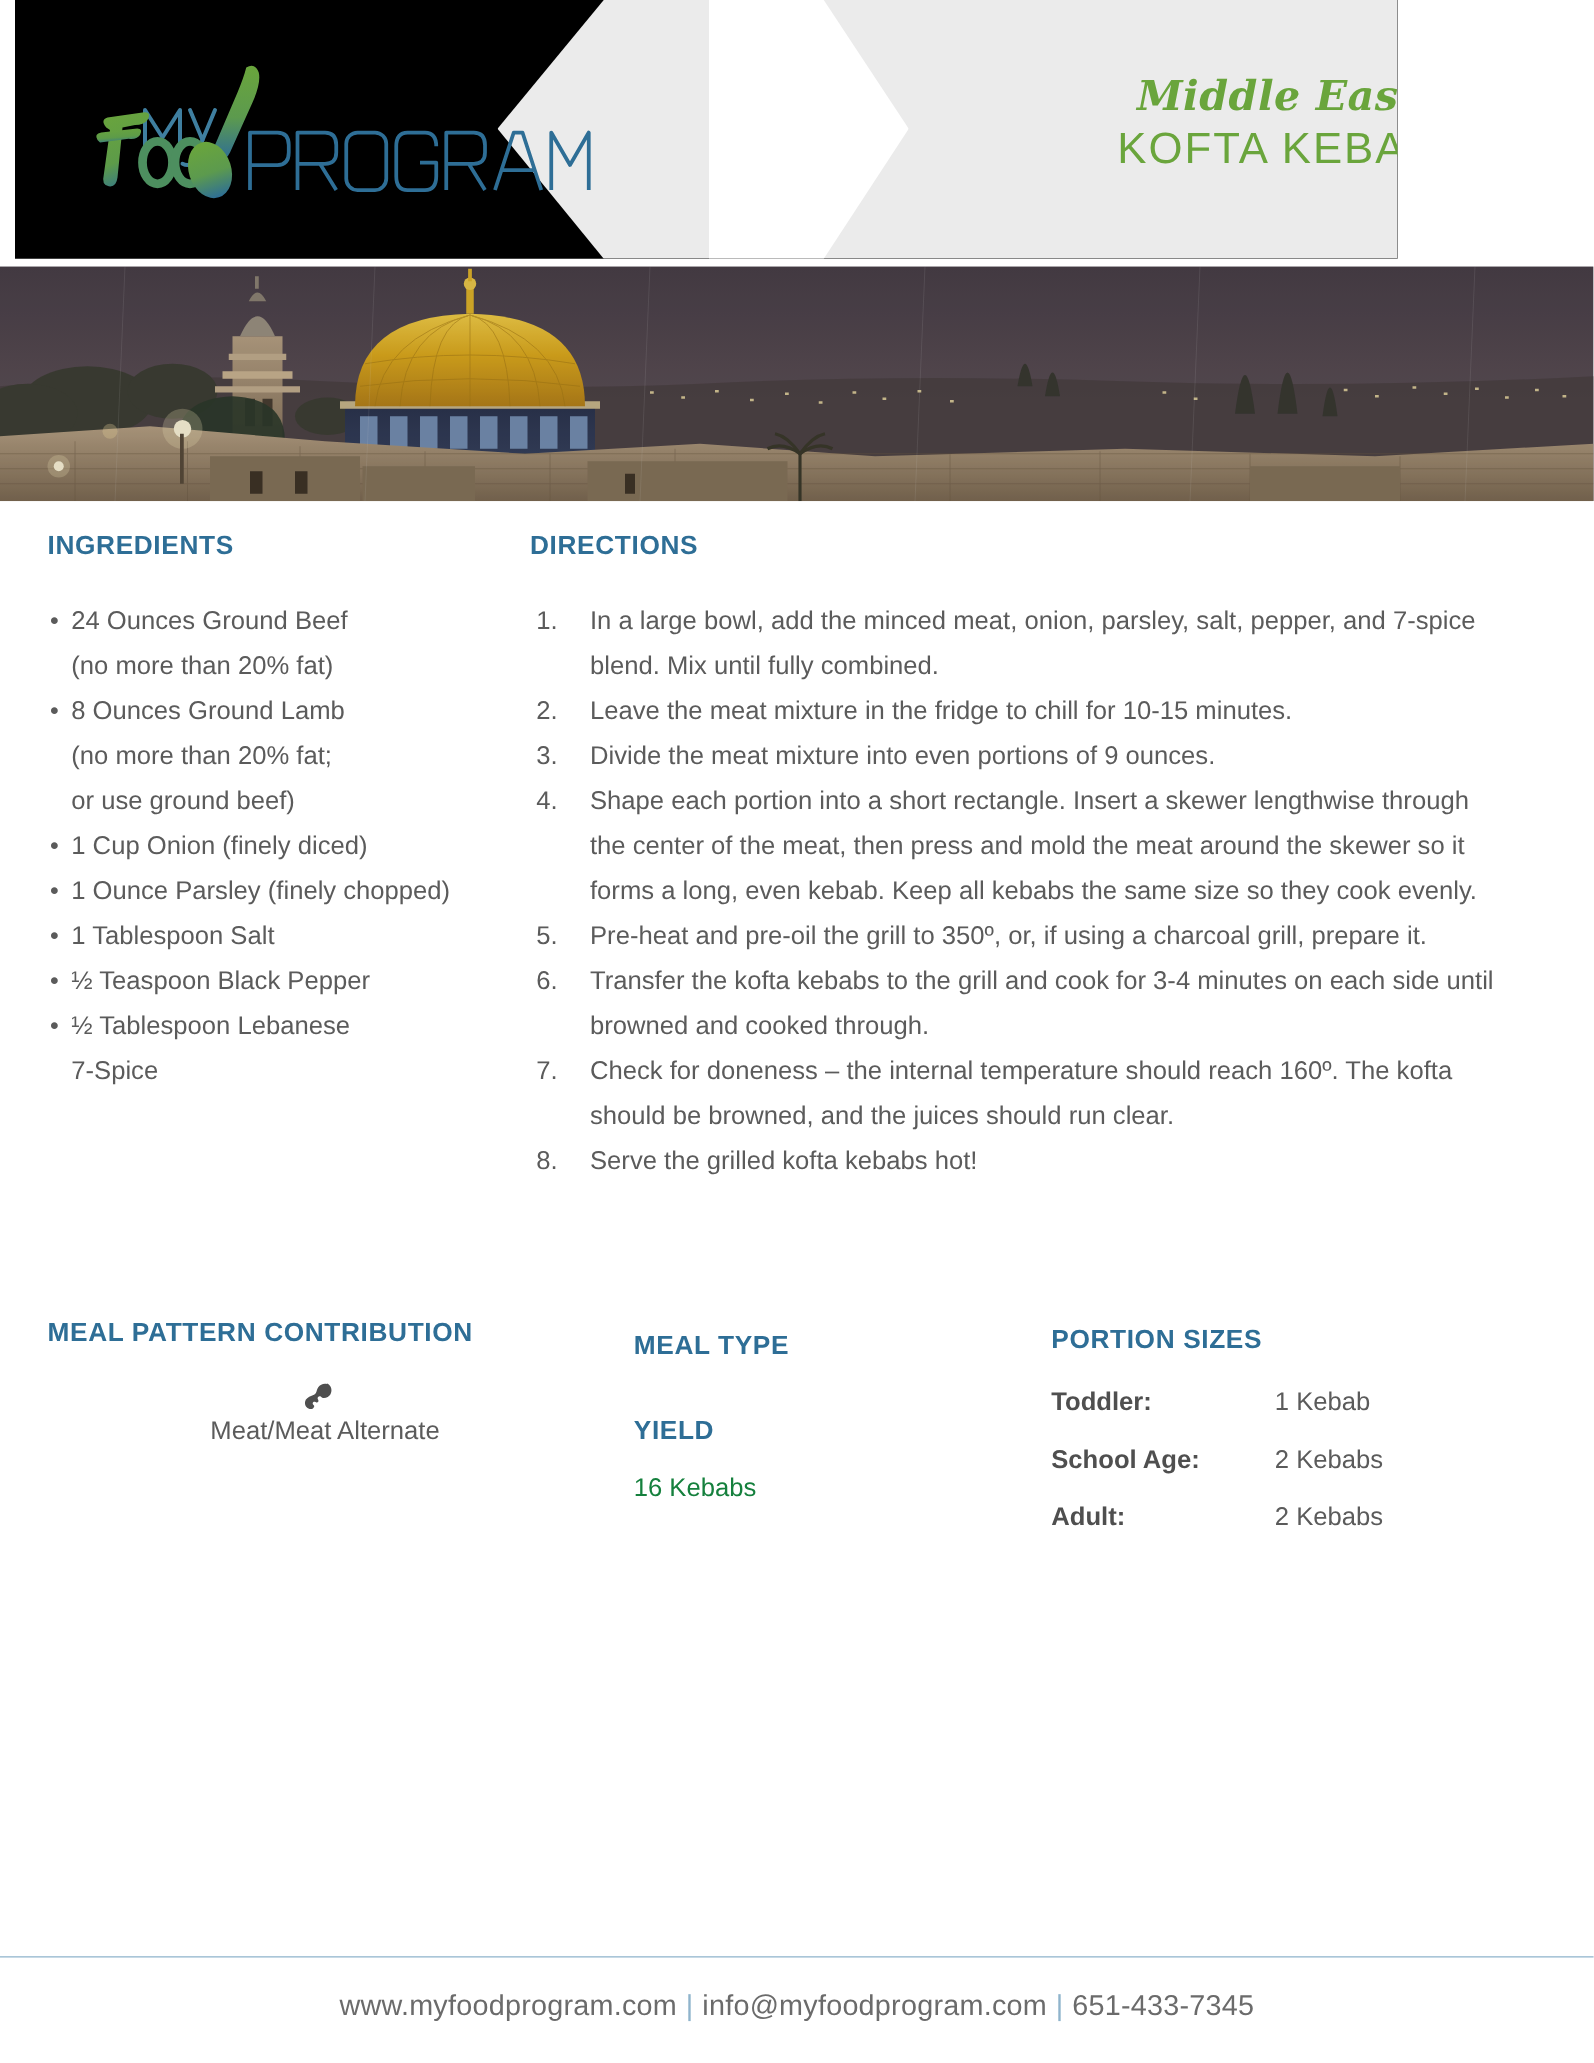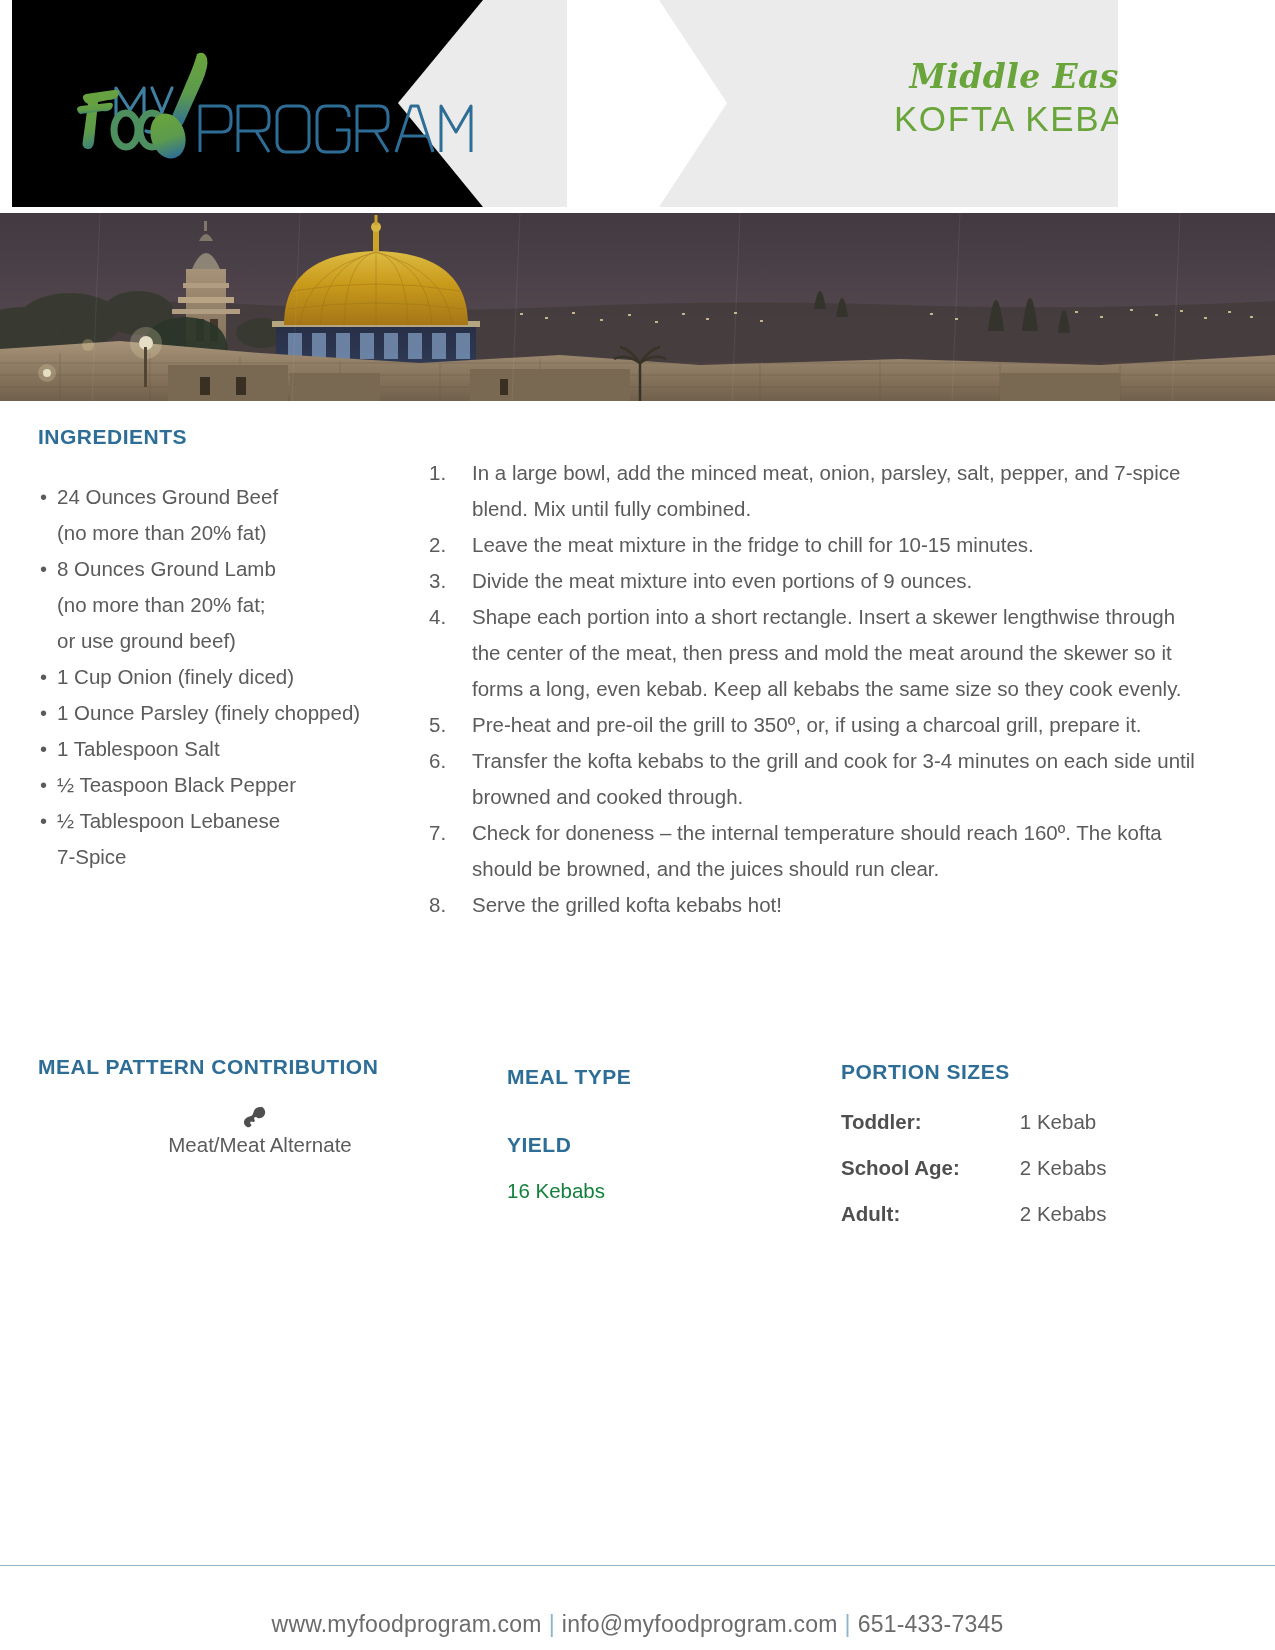--- a/index.html
+++ b/index.html
@@ -91,21 +91,21 @@
   table.portions td { padding:0 0 22px 0; vertical-align:top; font-size:20.5px; }
   table.portions td.lbl { color:#4f4f4f; font-weight:bold; padding-right:60px; white-space:nowrap; }
   table.portions td.lbl .colon { font-weight:bold; }
   table.portions td.val { color:#5b5b5b; font-weight:300; white-space:nowrap; }
 
   
   .footer-rule {
     position:absolute; left:0; bottom:84px; width:1275px; height:1px; background:#8fb4cc;
   }
   .footer {
-    position:absolute; left:0; bottom:12px; width:1275px; text-align:center;
+    position:absolute; left:0; bottom:32px; width:1275px; text-align:center;
     font-size:23px; color:#6b6b6b; font-weight:300; letter-spacing:.2px;
   }
   .footer .sep { color:#8fb4cc; padding:0 7px; }
 </style>
 </head>
 <body>
 
 <div class="page">
 
   <div class="header">
@@ -362,20 +362,21 @@
           <li>1 Cup Onion (finely diced)</li>
           <li>1 Ounce Parsley (finely chopped)</li>
           <li>1 Tablespoon Salt</li>
           <li>½ Teaspoon Black Pepper</li>
           <li>½ Tablespoon Lebanese
 7-Spice</li>
         </ul>
       </div>
 
       <div class="col-dir">
+        <div class="sec-head">DIRECTIONS</div>
         <ol class="directions">
           <li>In a large bowl, add the minced meat, onion, parsley, salt, pepper, and 7-spice blend. Mix until fully combined.</li>
           <li>Leave the meat mixture in the fridge to chill for 10-15 minutes.</li>
           <li>Divide the meat mixture into even portions of 9 ounces.</li>
           <li>Shape each portion into a short rectangle. Insert a skewer lengthwise through the center of the meat, then press and mold the meat around the skewer so it forms a long, even kebab. Keep all kebabs the same size so they cook evenly.</li>
           <li>Pre-heat and pre-oil the grill to 350º, or, if using a charcoal grill, prepare it.</li>
           <li>Transfer the kofta kebabs to the grill and cook for 3-4 minutes on each side until browned and cooked through.</li>
           <li>Check for doneness – the internal temperature should reach 160º. The kofta should be browned, and the juices should run clear.</li>
           <li>Serve the grilled kofta kebabs hot!</li>
         </ol>

